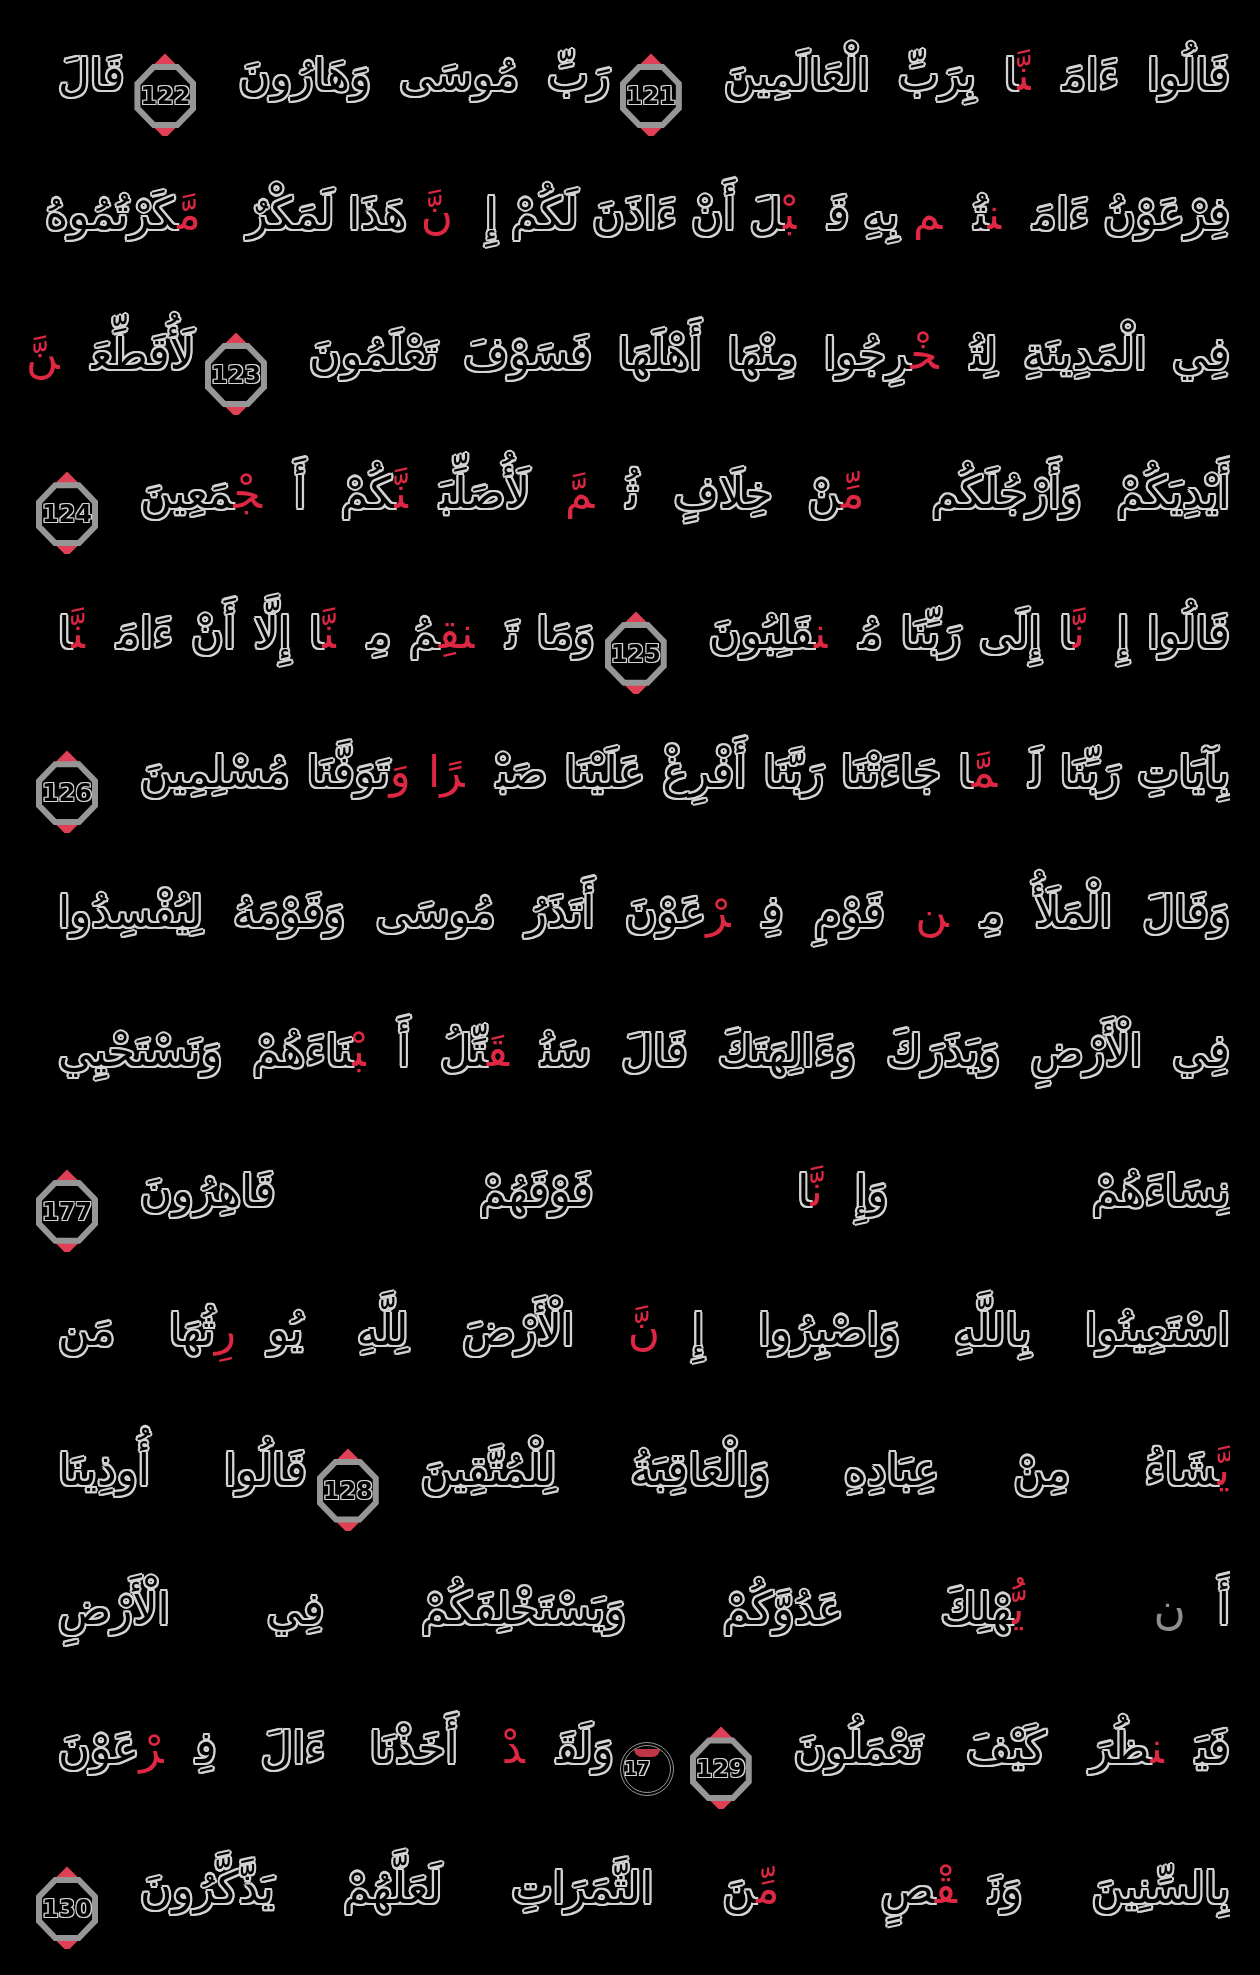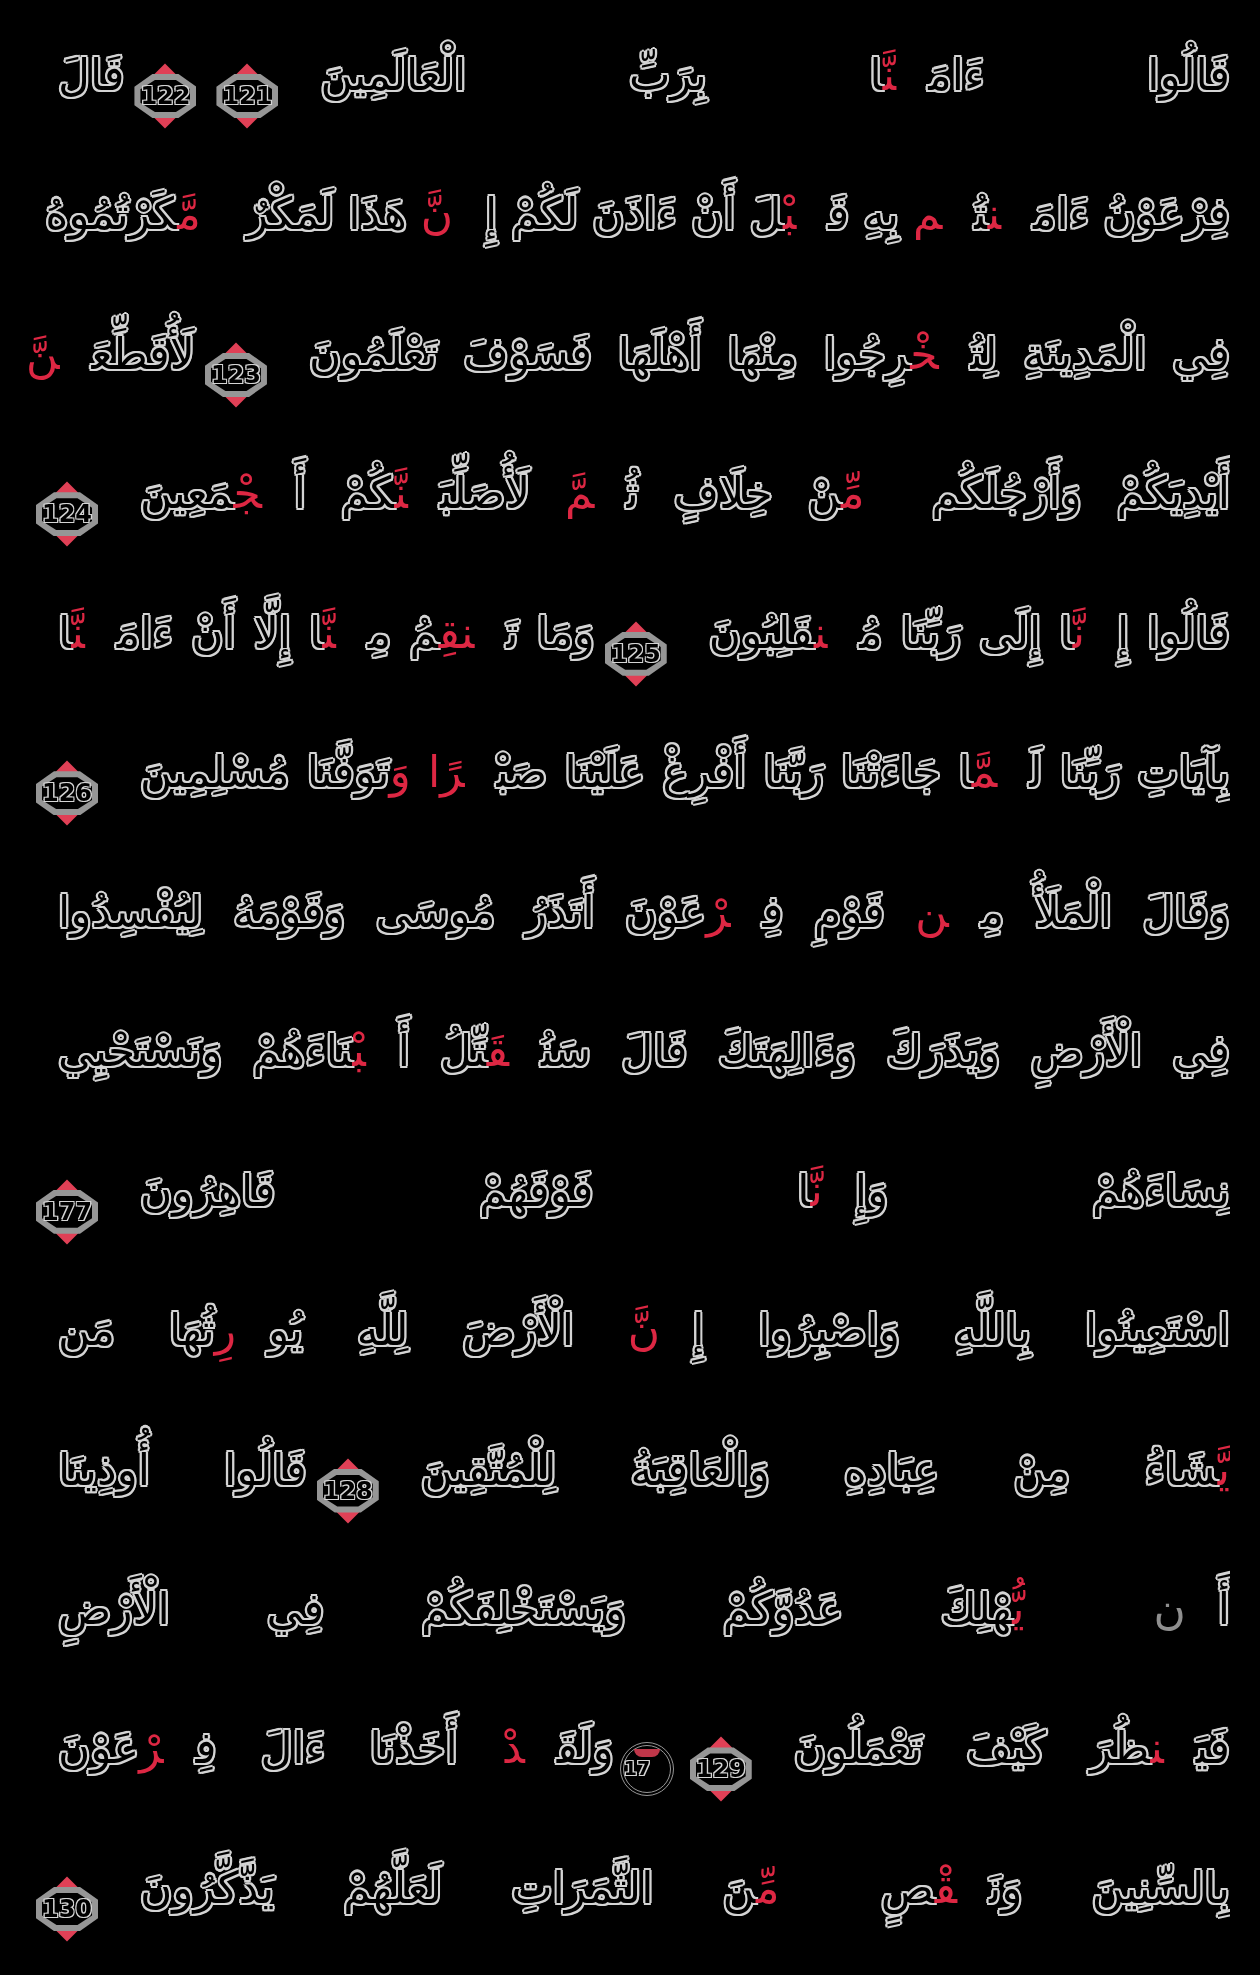--- a/index.html
+++ b/index.html
@@ -39,21 +39,21 @@
        2.2px 0 0 var(--outline,#d4d4d4);
     margin-left: 32px;
   }
   .red{ color:var(--red,#dd2743); }
   .gray{ color:var(--gray,#8f8f8f); }
 
   
   .verse{
     position:relative;
     display:inline-flex;align-items:center;justify-content:center;
-    width:62px;height:44px;
+    width:62px;height:64px;
     margin:0 10px;
     vertical-align:-14px;
   }
   .verse::before,.verse::after{
     content:"";
     position:absolute;left:50%;
     width:17px;height:17px;
     background:var(--diamond,#e04056);
     transform:translateX(-50%) rotate(45deg);
     z-index:0;
@@ -127,21 +127,21 @@
   }
 </style>
 </head>
 <body>
 
 <div class="page">
     <div class="line"><span class="ink">قَالُوا ءَامَ‍</span><span class="red">‍نَّ‍</span><span class="ink">‍ا بِرَبِّ الْعَالَمِينَ</span><span class="verse">
         <span class="oct"></span>
         <span class="oct2"></span>
         <span class="vnum">121</span>
-      </span><span class="verse">
+      </span><span class="ink">رَبِّ مُوسَى وَهَارُونَ</span><span class="verse">
         <span class="oct"></span>
         <span class="oct2"></span>
         <span class="vnum">122</span>
       </span><span class="ink">قَالَ</span></div>
     <div class="line"><span class="ink">فِرْعَوْنُ ءَامَ‍</span><span class="red">‍ن‍</span><span class="ink">‍تُ‍</span><span class="red">‍م</span><span class="ink"> بِهِ قَ‍</span><span class="red">‍بْ‍</span><span class="ink">‍لَ أَنْ ءَاذَنَ لَكُمْ إِ</span><span class="red">نَّ</span><span class="ink"> هَذَا لَمَكْرٌ </span><span class="red">مَّ‍</span><span class="ink">‍كَرْتُمُوهُ</span></div>
     <div class="line"><span class="ink">فِي الْمَدِينَةِ لِتُ‍</span><span class="red">‍خْ‍</span><span class="ink">‍رِجُوا مِنْهَا أَهْلَهَا فَسَوْفَ تَعْلَمُونَ</span><span class="verse">
         <span class="oct"></span>
         <span class="oct2"></span>
         <span class="vnum">123</span>
       </span><span class="ink">لَأُقَطِّعَ‍</span><span class="red">‍نَّ</span></div>

